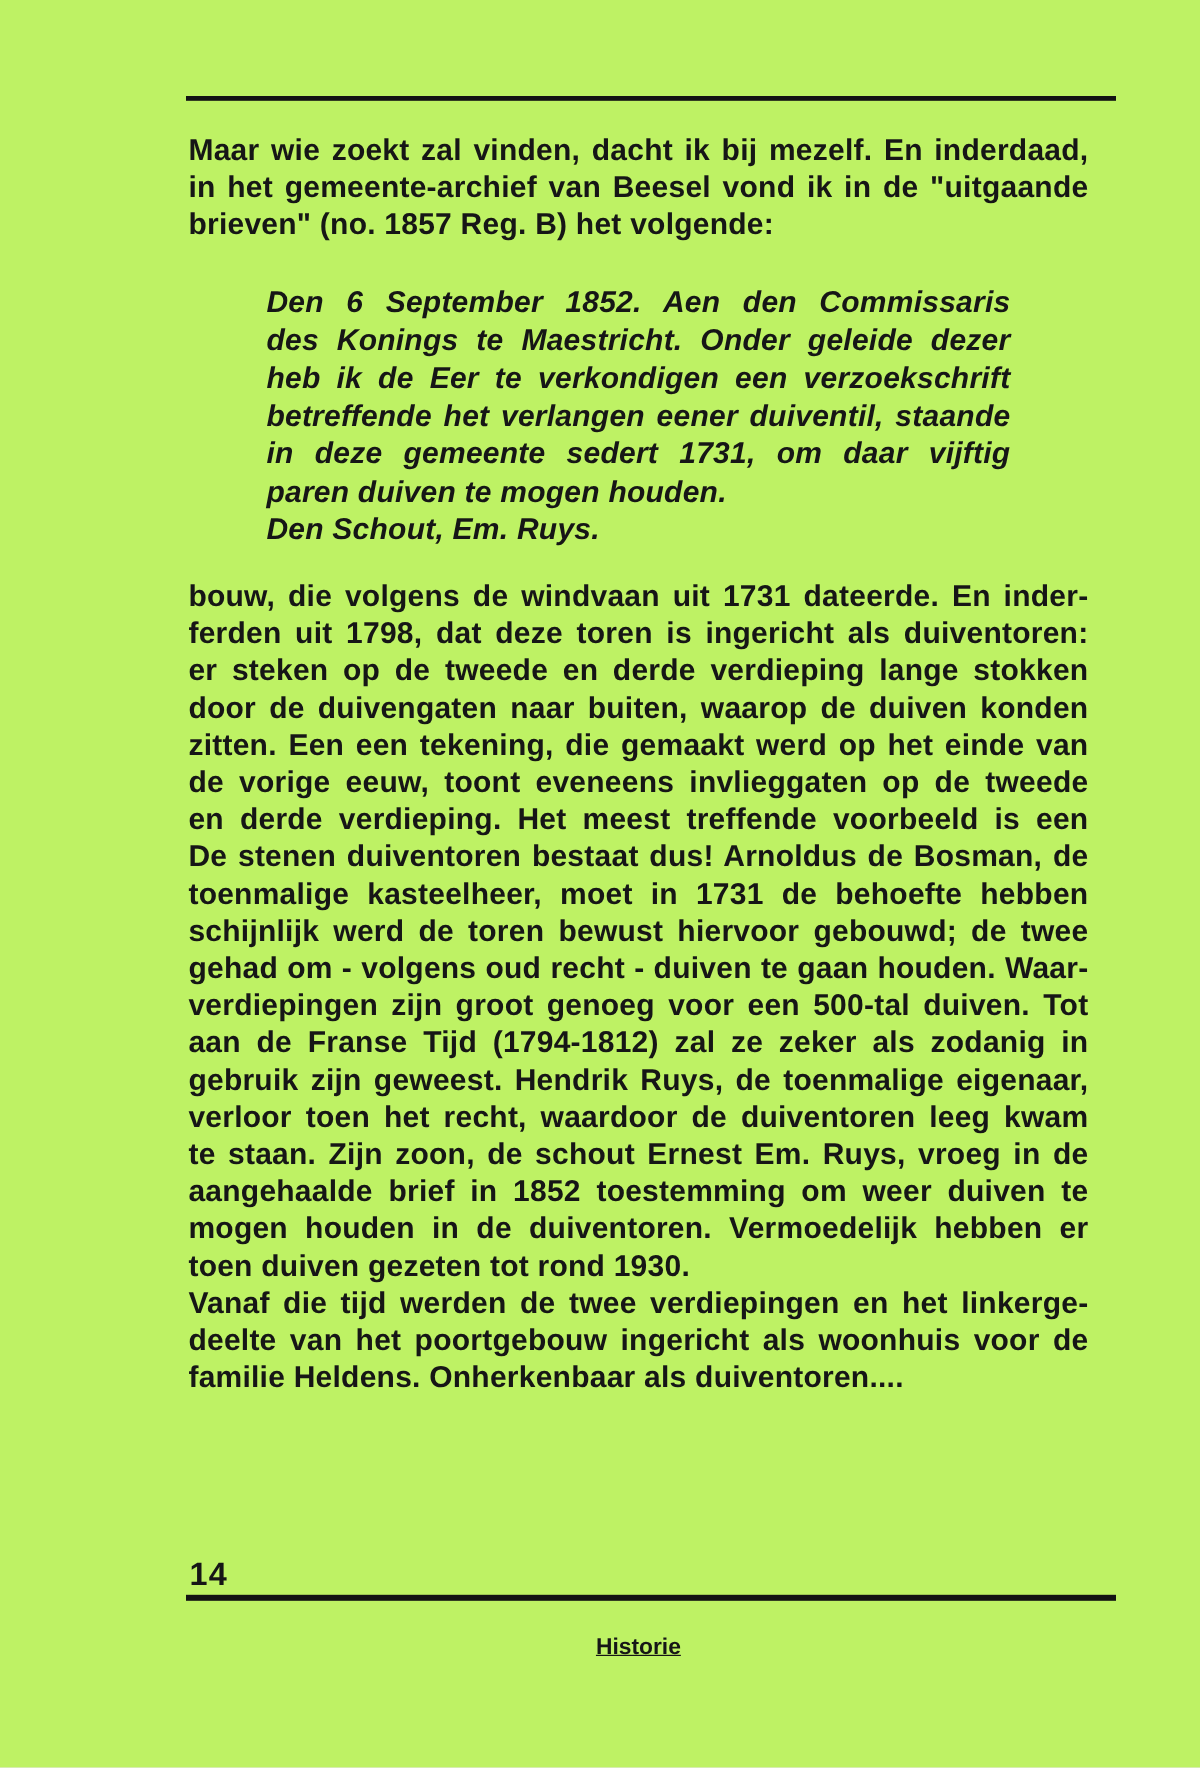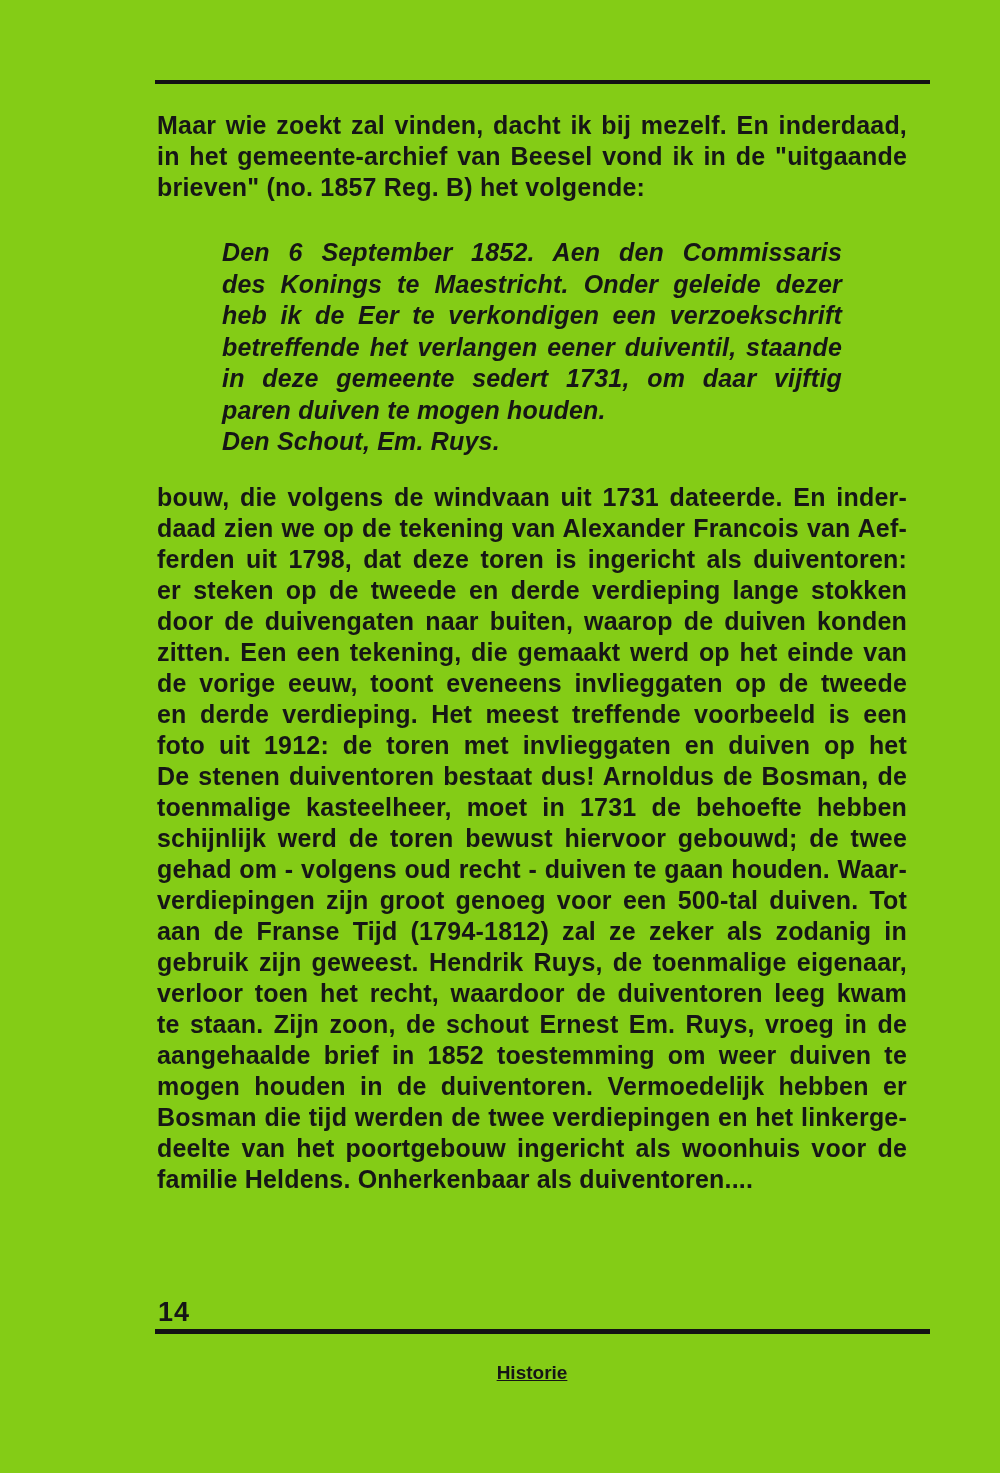--- a/index.html
+++ b/index.html
@@ -4,21 +4,21 @@
 <style>
   html, body {
     margin: 0;
     padding: 0;
     background: #e8e8e6;
   }
   .page {
     position: relative;
     width: 1000px;
     height: 1473px;
-    background: #84cc16;
+    background: #bef264;
     color: #161616;
     font-family: "Liberation Sans", "DejaVu Sans", sans-serif;
     font-weight: 700;
     overflow: hidden;
   }
   .rule {
     position: absolute;
     left: 155px;
     width: 775px;
     background: #131313;
@@ -85,40 +85,39 @@
       <div class="line">des Konings te Maestricht. Onder geleide dezer</div>
       <div class="line">heb ik de Eer te verkondigen een verzoekschrift</div>
       <div class="line">betreffende het verlangen eener duiventil, staande</div>
       <div class="line">in deze gemeente sedert 1731, om daar vijftig</div>
       <div class="line last">paren duiven te mogen houden.</div>
       <div class="line last">Den Schout, Em. Ruys.</div>
     </div>
 
   <div class="column bodytxt">
       <div class="line">bouw, die volgens de windvaan uit 1731 dateerde. En inder-</div>
-      <div class="line">daad zien we op de tekening van Alexander Francois van Aef-</div>
       <div class="line">ferden uit 1798, dat deze toren is ingericht als duiventoren:</div>
       <div class="line">er steken op de tweede en derde verdieping lange stokken</div>
       <div class="line">door de duivengaten naar buiten, waarop de duiven konden</div>
       <div class="line">zitten. Een een tekening, die gemaakt werd op het einde van</div>
       <div class="line">de vorige eeuw, toont eveneens invlieggaten op de tweede</div>
       <div class="line">en derde verdieping. Het meest treffende voorbeeld is een</div>
-      <div class="line">foto uit 1912: de toren met invlieggaten en duiven op het</div>
       <div class="line">De stenen duiventoren bestaat dus! Arnoldus de Bosman, de</div>
       <div class="line">toenmalige kasteelheer, moet in 1731 de behoefte hebben</div>
       <div class="line">schijnlijk werd de toren bewust hiervoor gebouwd; de twee</div>
       <div class="line">gehad om - volgens oud recht - duiven te gaan houden. Waar-</div>
       <div class="line">verdiepingen zijn groot genoeg voor een 500-tal duiven. Tot</div>
       <div class="line">aan de Franse Tijd (1794-1812) zal ze zeker als zodanig in</div>
       <div class="line">gebruik zijn geweest. Hendrik Ruys, de toenmalige eigenaar,</div>
       <div class="line">verloor toen het recht, waardoor de duiventoren leeg kwam</div>
       <div class="line">te staan. Zijn zoon, de schout Ernest Em. Ruys, vroeg in de</div>
       <div class="line">aangehaalde brief in 1852 toestemming om weer duiven te</div>
       <div class="line">mogen houden in de duiventoren. Vermoedelijk hebben er</div>
-      <div class="line">Bosman die tijd werden de twee verdiepingen en het linkerge-</div>
+      <div class="line last">toen duiven gezeten tot rond 1930.</div>
+      <div class="line">Vanaf die tijd werden de twee verdiepingen en het linkerge-</div>
       <div class="line">deelte van het poortgebouw ingericht als woonhuis voor de</div>
       <div class="line last">familie Heldens. Onherkenbaar als duiventoren....</div>
     </div>
 
   <div class="rule bottom"></div>
 
   <div class="footer-pagenum">14</div>
 
   <div class="footer-label">Historie</div>
 

